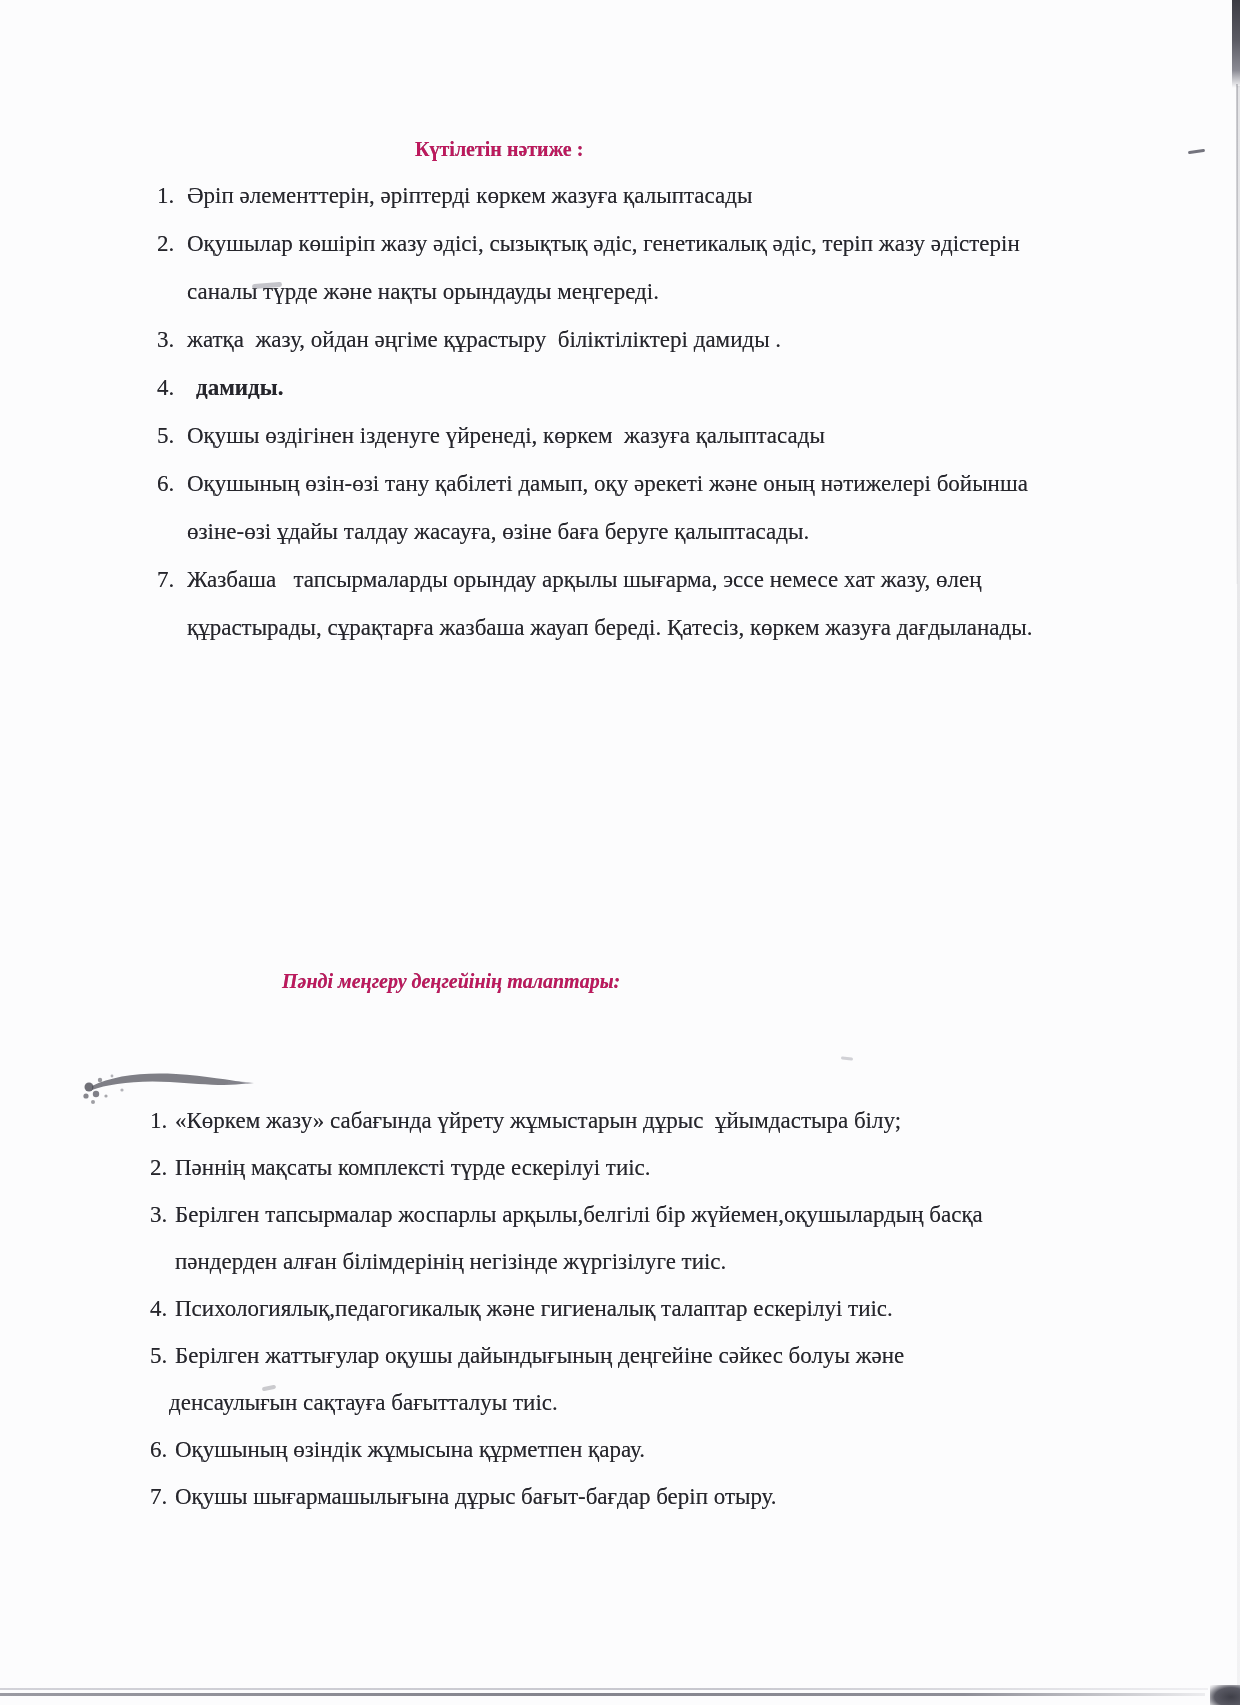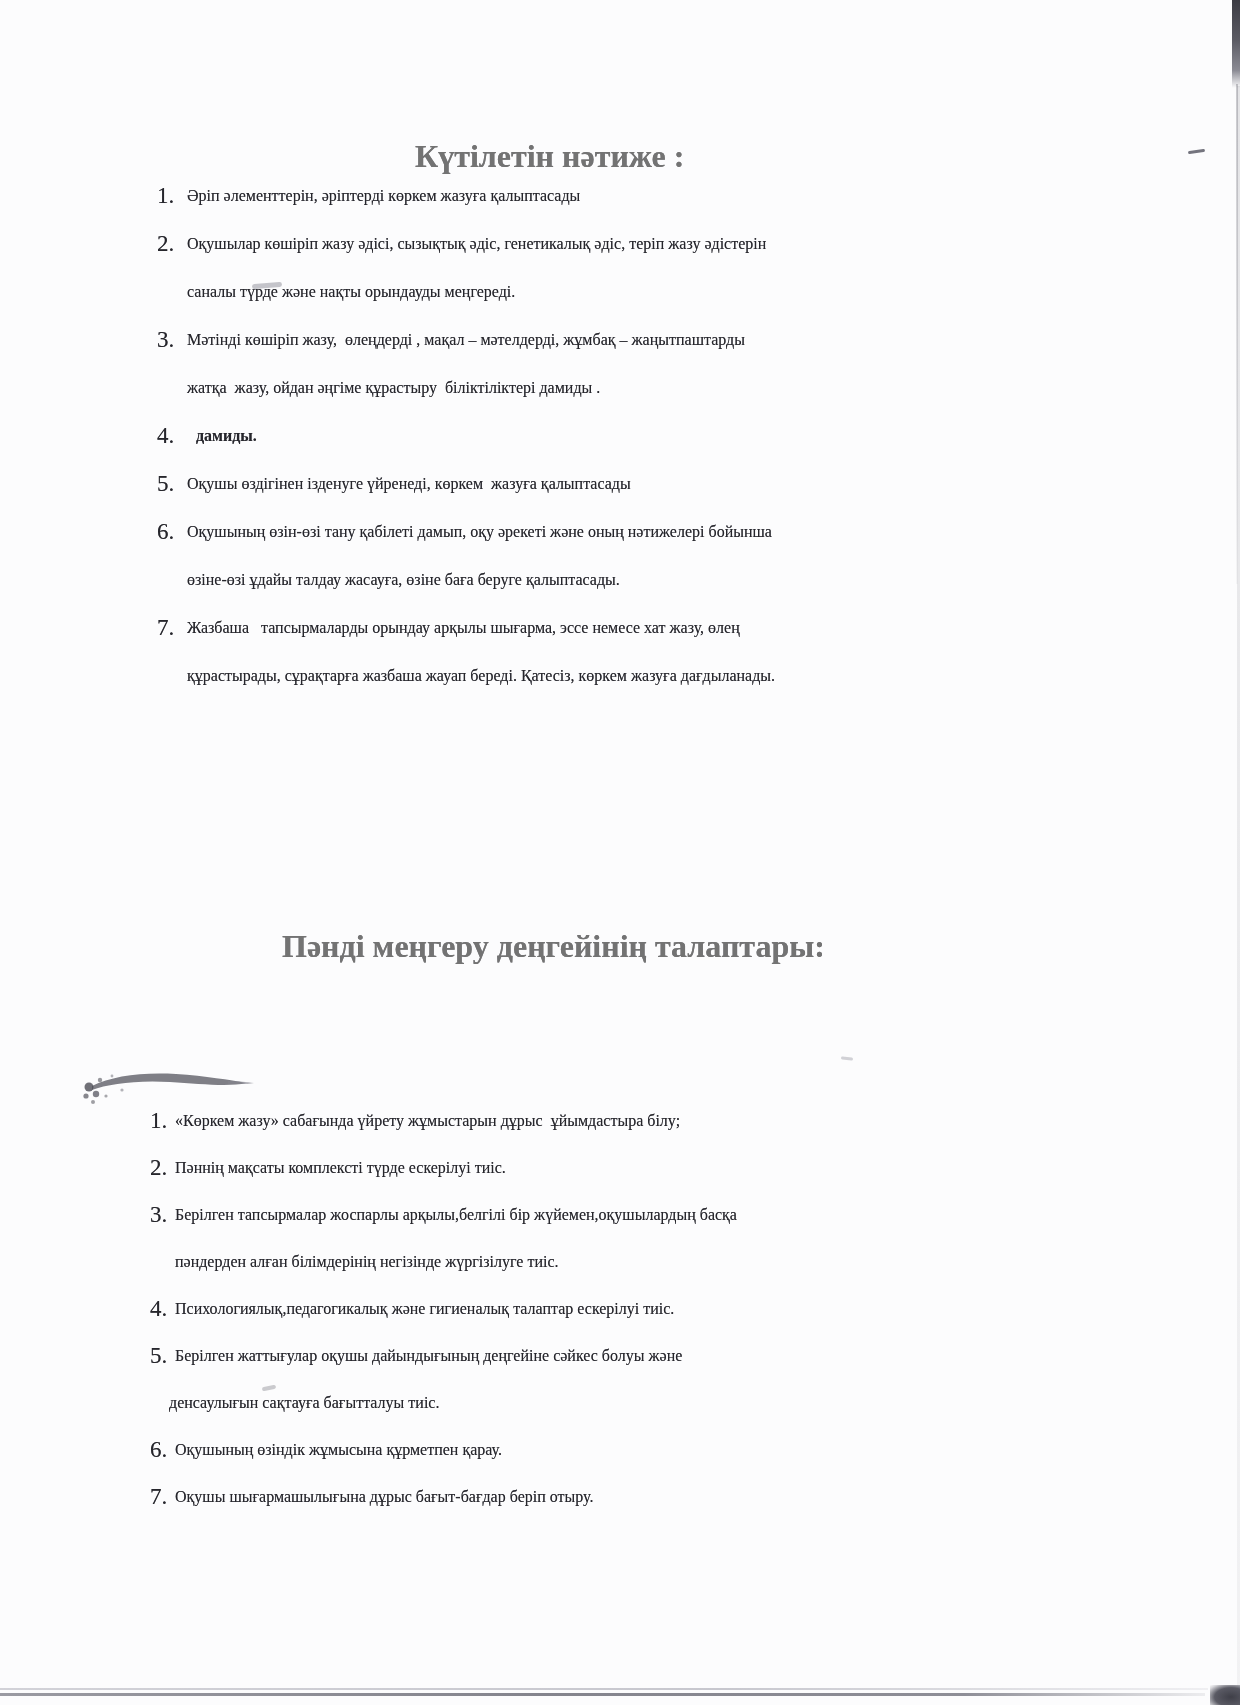--- a/index.html
+++ b/index.html
@@ -8,37 +8,37 @@
     width:1240px;height:1705px;
     background:#fcfcfd;
     font-family:"Liberation Serif","DejaVu Serif",serif;
     color:#26262c;
     overflow:hidden;
     text-shadow:0 0 .5px rgba(45,45,55,.55);
   }
   .heading{
     position:absolute;
     font-weight:bold;
-    font-size:32px;
-    color:#737373;
+    font-size:20px;
+    color:#be185d;
     white-space:pre;
   }
   .heading-1{left:415px;top:138px;}
-  .heading-2{left:282px;top:928px;}
+  .heading-2{left:282px;top:970px;font-style:italic;}
   .list{position:absolute;}
   .list-1{left:157px;top:172px;}
   .list-2{left:150px;top:1097px;}
   .item{display:flex;align-items:flex-start;}
   .list-1 .item{line-height:48px;}
   .list-2 .item{line-height:47px;}
   .num{flex:0 0 auto;font-size:23px;}
   .list-1 .num{width:30px;}
   .list-2 .num{width:25px;}
   .lines{display:block;}
-  .line{display:block;font-size:16px;white-space:pre;}
+  .line{display:block;font-size:23px;white-space:pre;}
   .indent-sm{padding-left:9px;font-weight:bold;}
   .outdent-sm{margin-left:-6px;}
 
   
   .artifact{position:absolute;pointer-events:none;}
   .edge-right-dark{
     right:0;top:0;width:8px;height:88px;
     background:linear-gradient(180deg,#3c3c44 0%,#5a5a63 45%,#8b8b94 80%,rgba(140,140,150,0) 100%);
   }
   .edge-right-faint{
@@ -96,21 +96,20 @@
     <div class="item">
       <span class="num">2.</span>
       <span class="lines">
         <span class="line">Оқушылар көшіріп жазу әдісі, сызықтық әдіс, генетикалық әдіс, теріп жазу әдістерін</span>
         <span class="line">саналы түрде және нақты орындауды меңгереді.</span>
       </span>
     </div>
     <div class="item">
       <span class="num">3.</span>
       <span class="lines">
-        <span class="line">Мәтінді көшіріп жазу,  өлеңдерді , мақал – мәтелдерді, жұмбақ – жаңытпаштарды</span>
         <span class="line">жатқа  жазу, ойдан әңгіме құрастыру  біліктіліктері дамиды .</span>
       </span>
     </div>
     <div class="item">
       <span class="num">4.</span>
       <span class="lines">
         <span class="line indent-sm">дамиды.</span>
       </span>
     </div>
     <div class="item">

